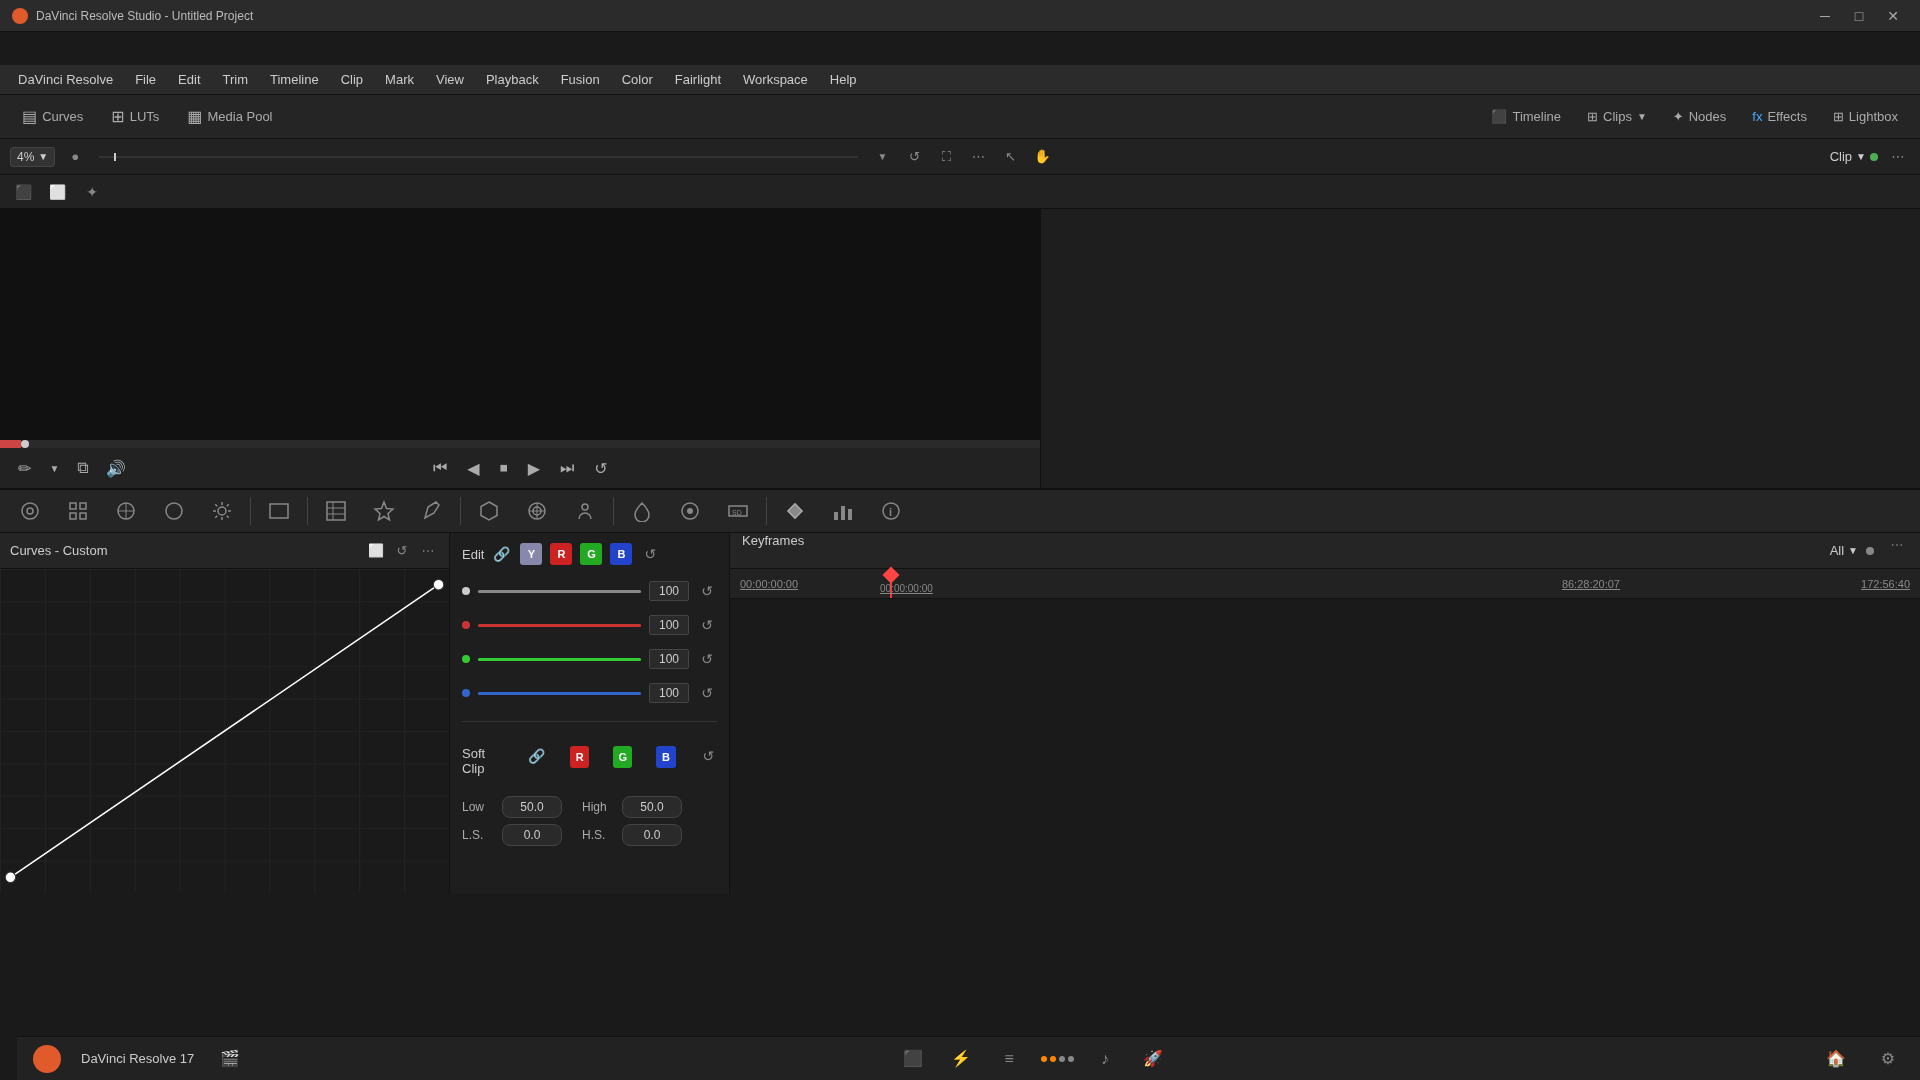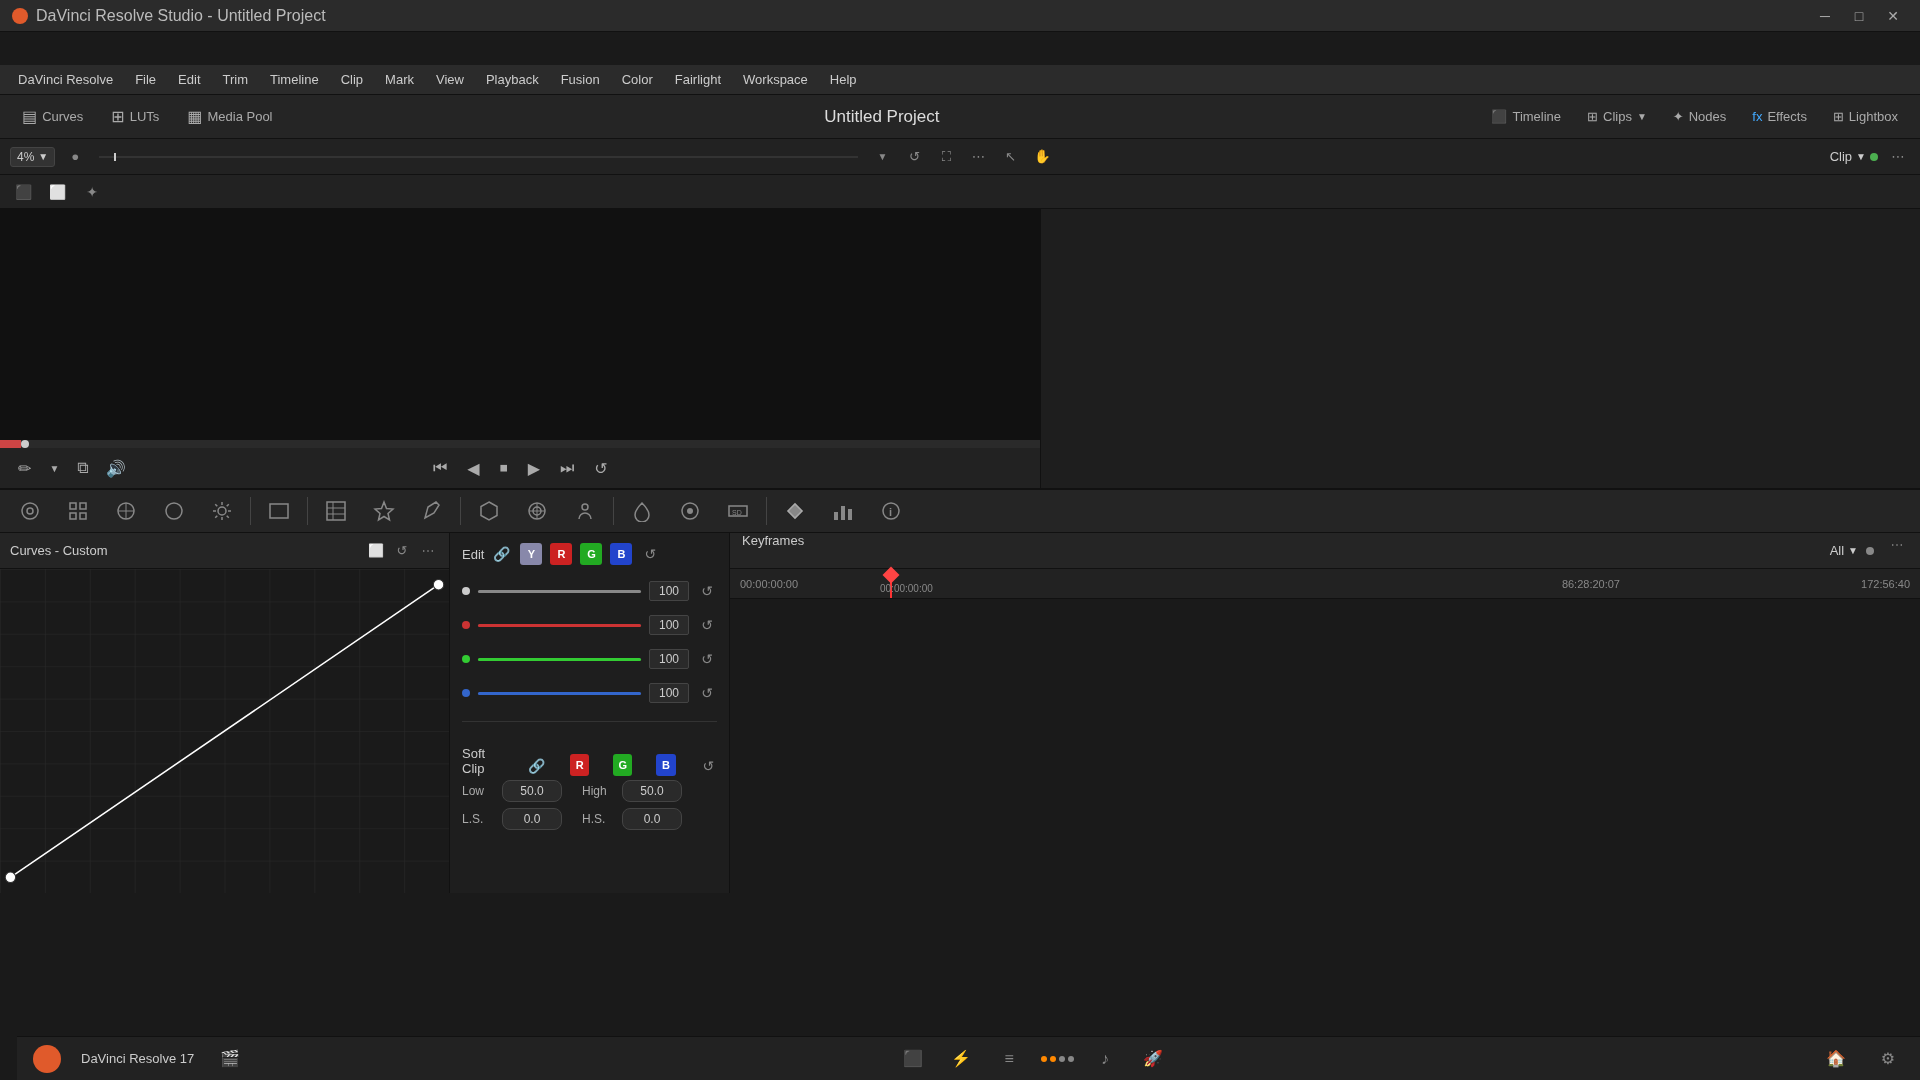--- a/index.html
+++ b/index.html
@@ -24,21 +24,21 @@
       border-bottom: 1px solid #111;
       gap: 8px;
     }
     #title-bar .app-icon {
       width: 16px; height: 16px;
       background: #e05a2b;
       border-radius: 50%;
     }
     #title-bar .title-text {
       color: #bbb;
-      font-size: 16px;
+      font-size: 12px;
     }
     #title-bar .win-controls {
       margin-left: auto;
       display: flex;
       gap: 4px;
     }
     #title-bar .win-btn {
       width: 30px; height: 22px;
       background: transparent;
       border: none;
@@ -389,23 +389,23 @@
       color: #888;
       cursor: pointer;
       font-size: 14px;
       display: flex; align-items: center; justify-content: center;
     }
     .soft-clip-section {
       margin-top: 10px;
     }
     .soft-clip-header {
       display: flex;
-      align-items: flex-end;
+      align-items: flex-start;
       gap: 24px;
-      margin-bottom: 4px;
+      margin-bottom: 20px;
     }
     .sc-title { color: #ccc; font-size: 13px; }
     .sc-row {
       display: flex;
       align-items: center;
       gap: 10px;
       margin-bottom: 6px;
     }
     .sc-label {
       width: 30px;
@@ -459,20 +459,21 @@
       display: flex;
       align-items: center;
       padding: 0 8px;
       position: relative;
       border-bottom: 1px solid #111;
     }
     .kf-time-label {
       font-size: 11px;
       color: #888;
       position: absolute;
+      text-decoration: underline;
     }
     #kf-body {
       flex: 1;
       background: #1a1a1a;
     }
 
     
     #status-bar {
       height: 44px;
       background: #222;
@@ -556,21 +557,20 @@
     <span>Curves</span>
   </button>
   <button class="toolbar-btn">
     <span class="tb-icon">⊞</span>
     <span>LUTs</span>
   </button>
   <button class="toolbar-btn">
     <span class="tb-icon">▦</span>
     <span>Media Pool</span>
   </button>
-  <span class="project-title">Untitled Project</span>
   <div class="toolbar-right">
     <button class="toolbar-btn-right">
       <span>⬛</span>
       <span>Timeline</span>
     </button>
     <button class="toolbar-btn-right">
       <span>⊞</span>
       <span>Clips</span>
       <span style="font-size:10px;">▼</span>
     </button>

